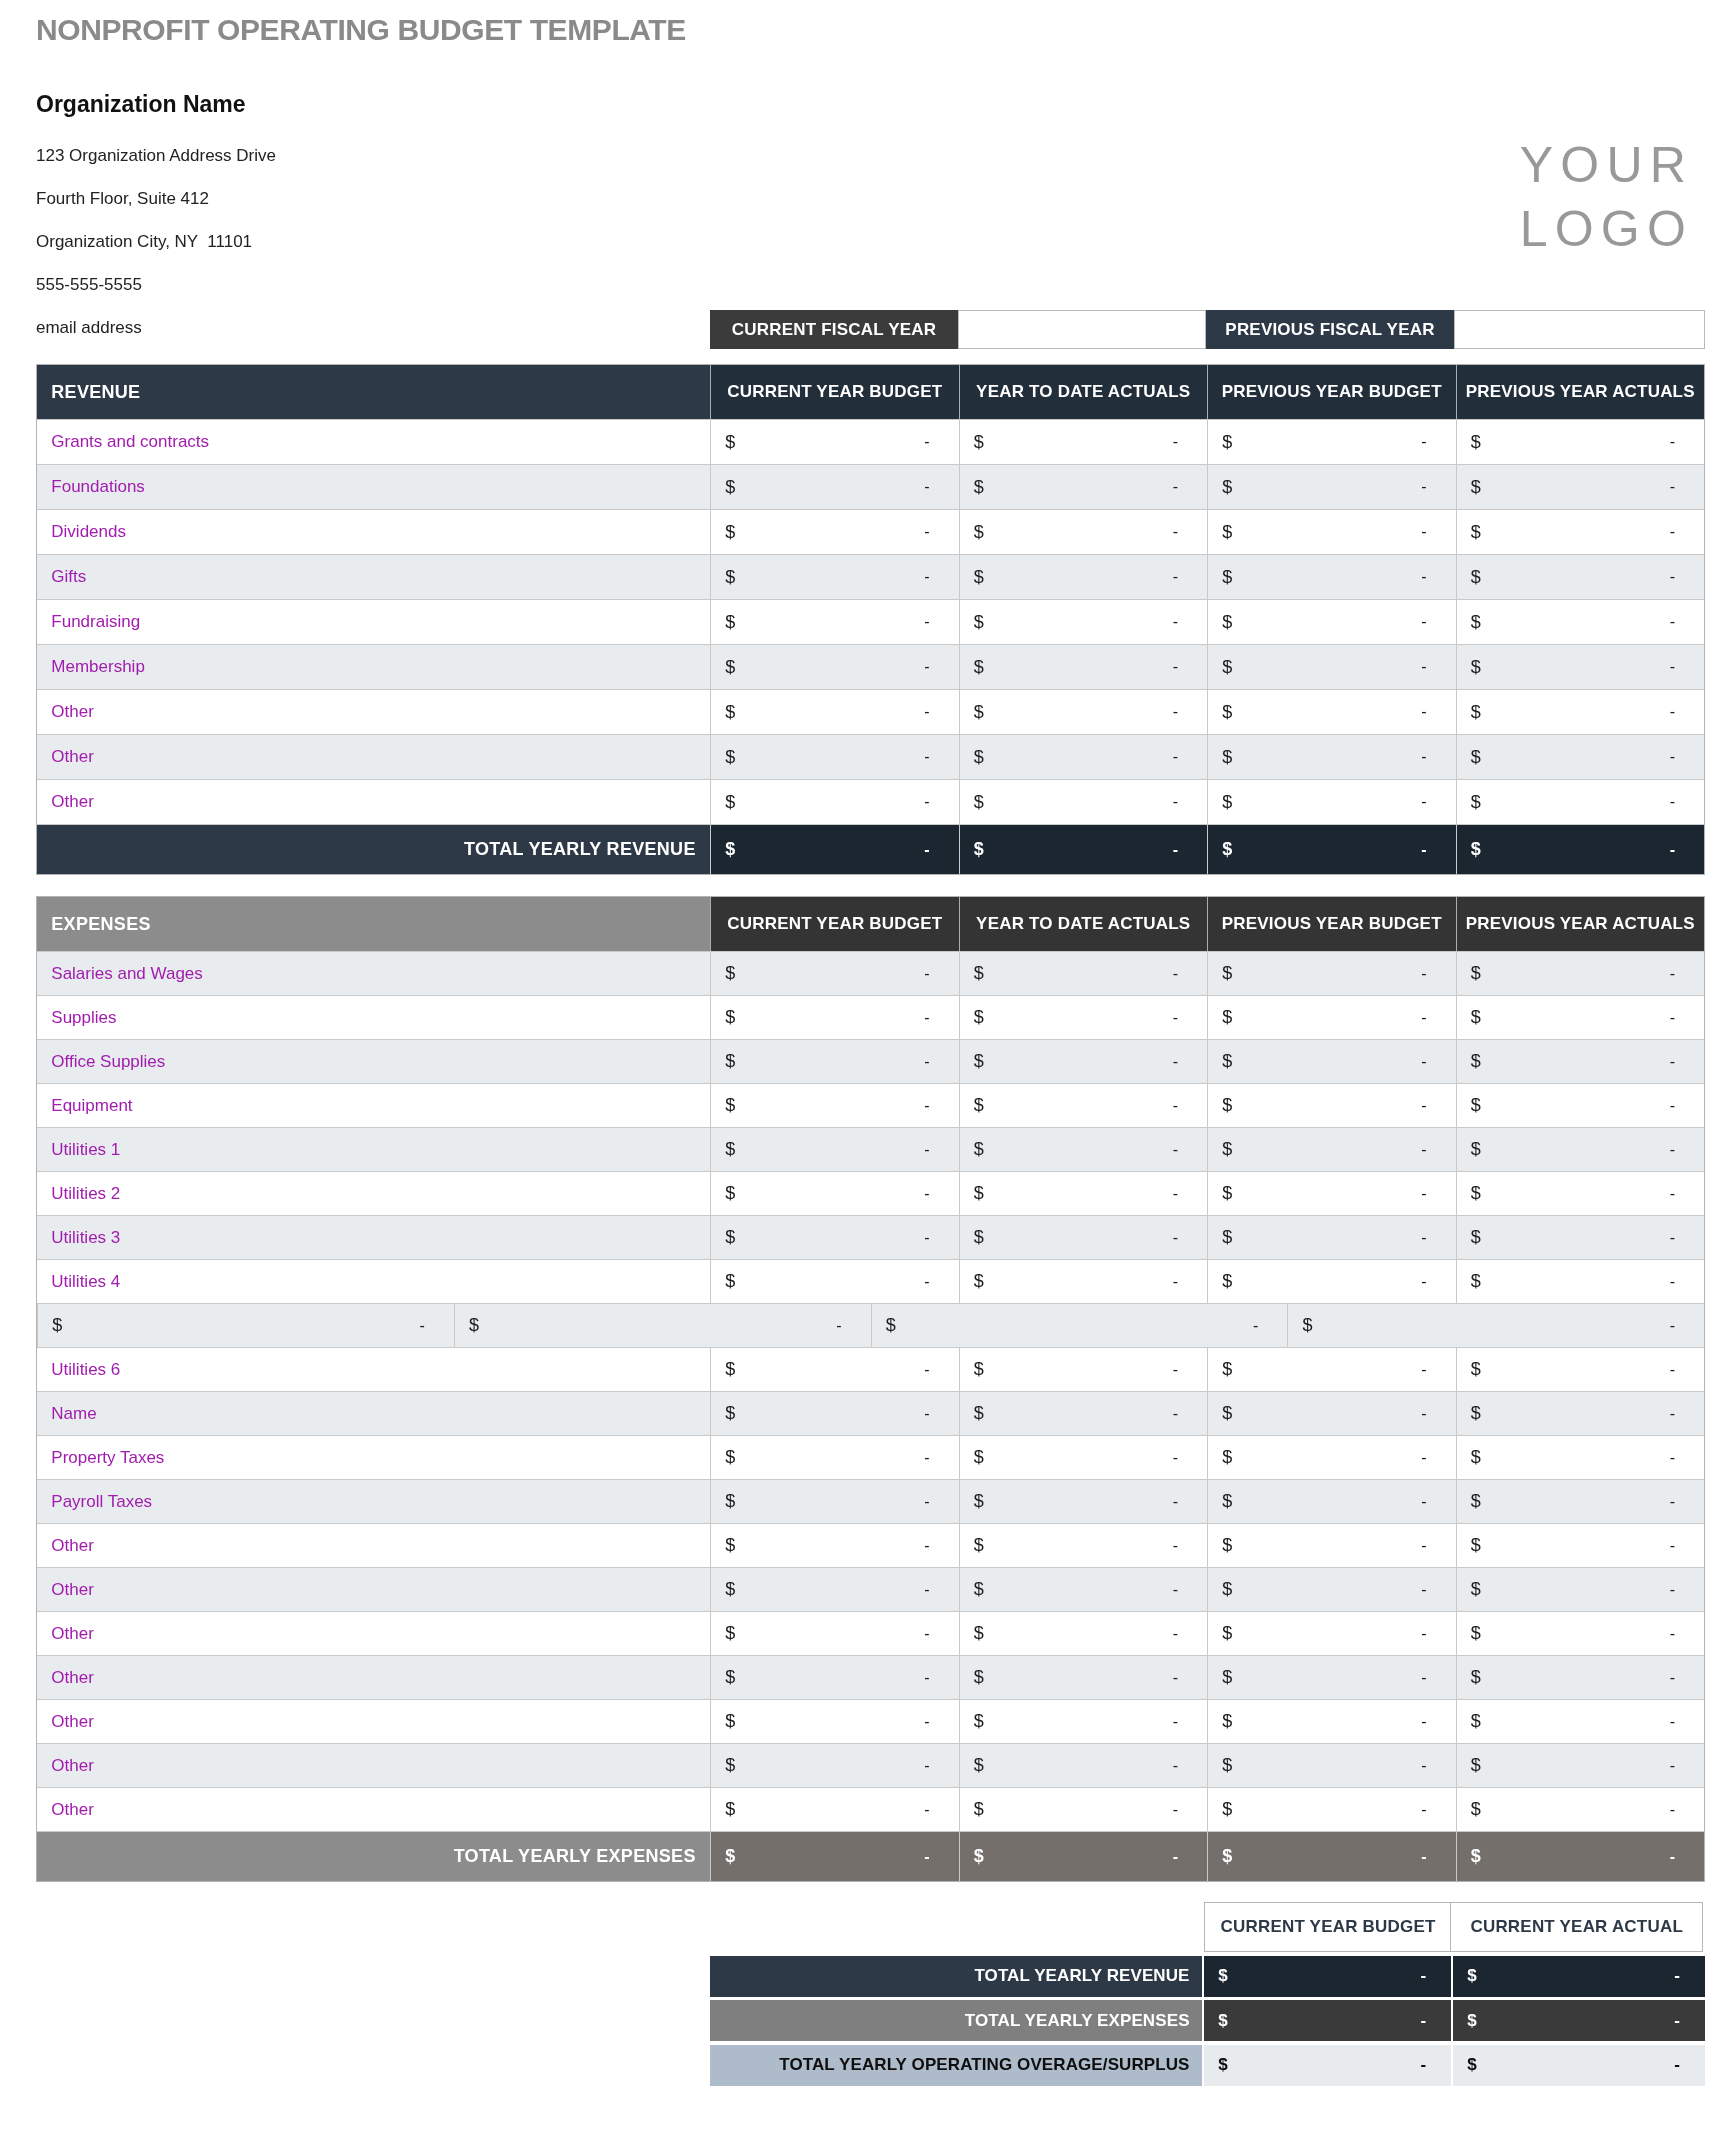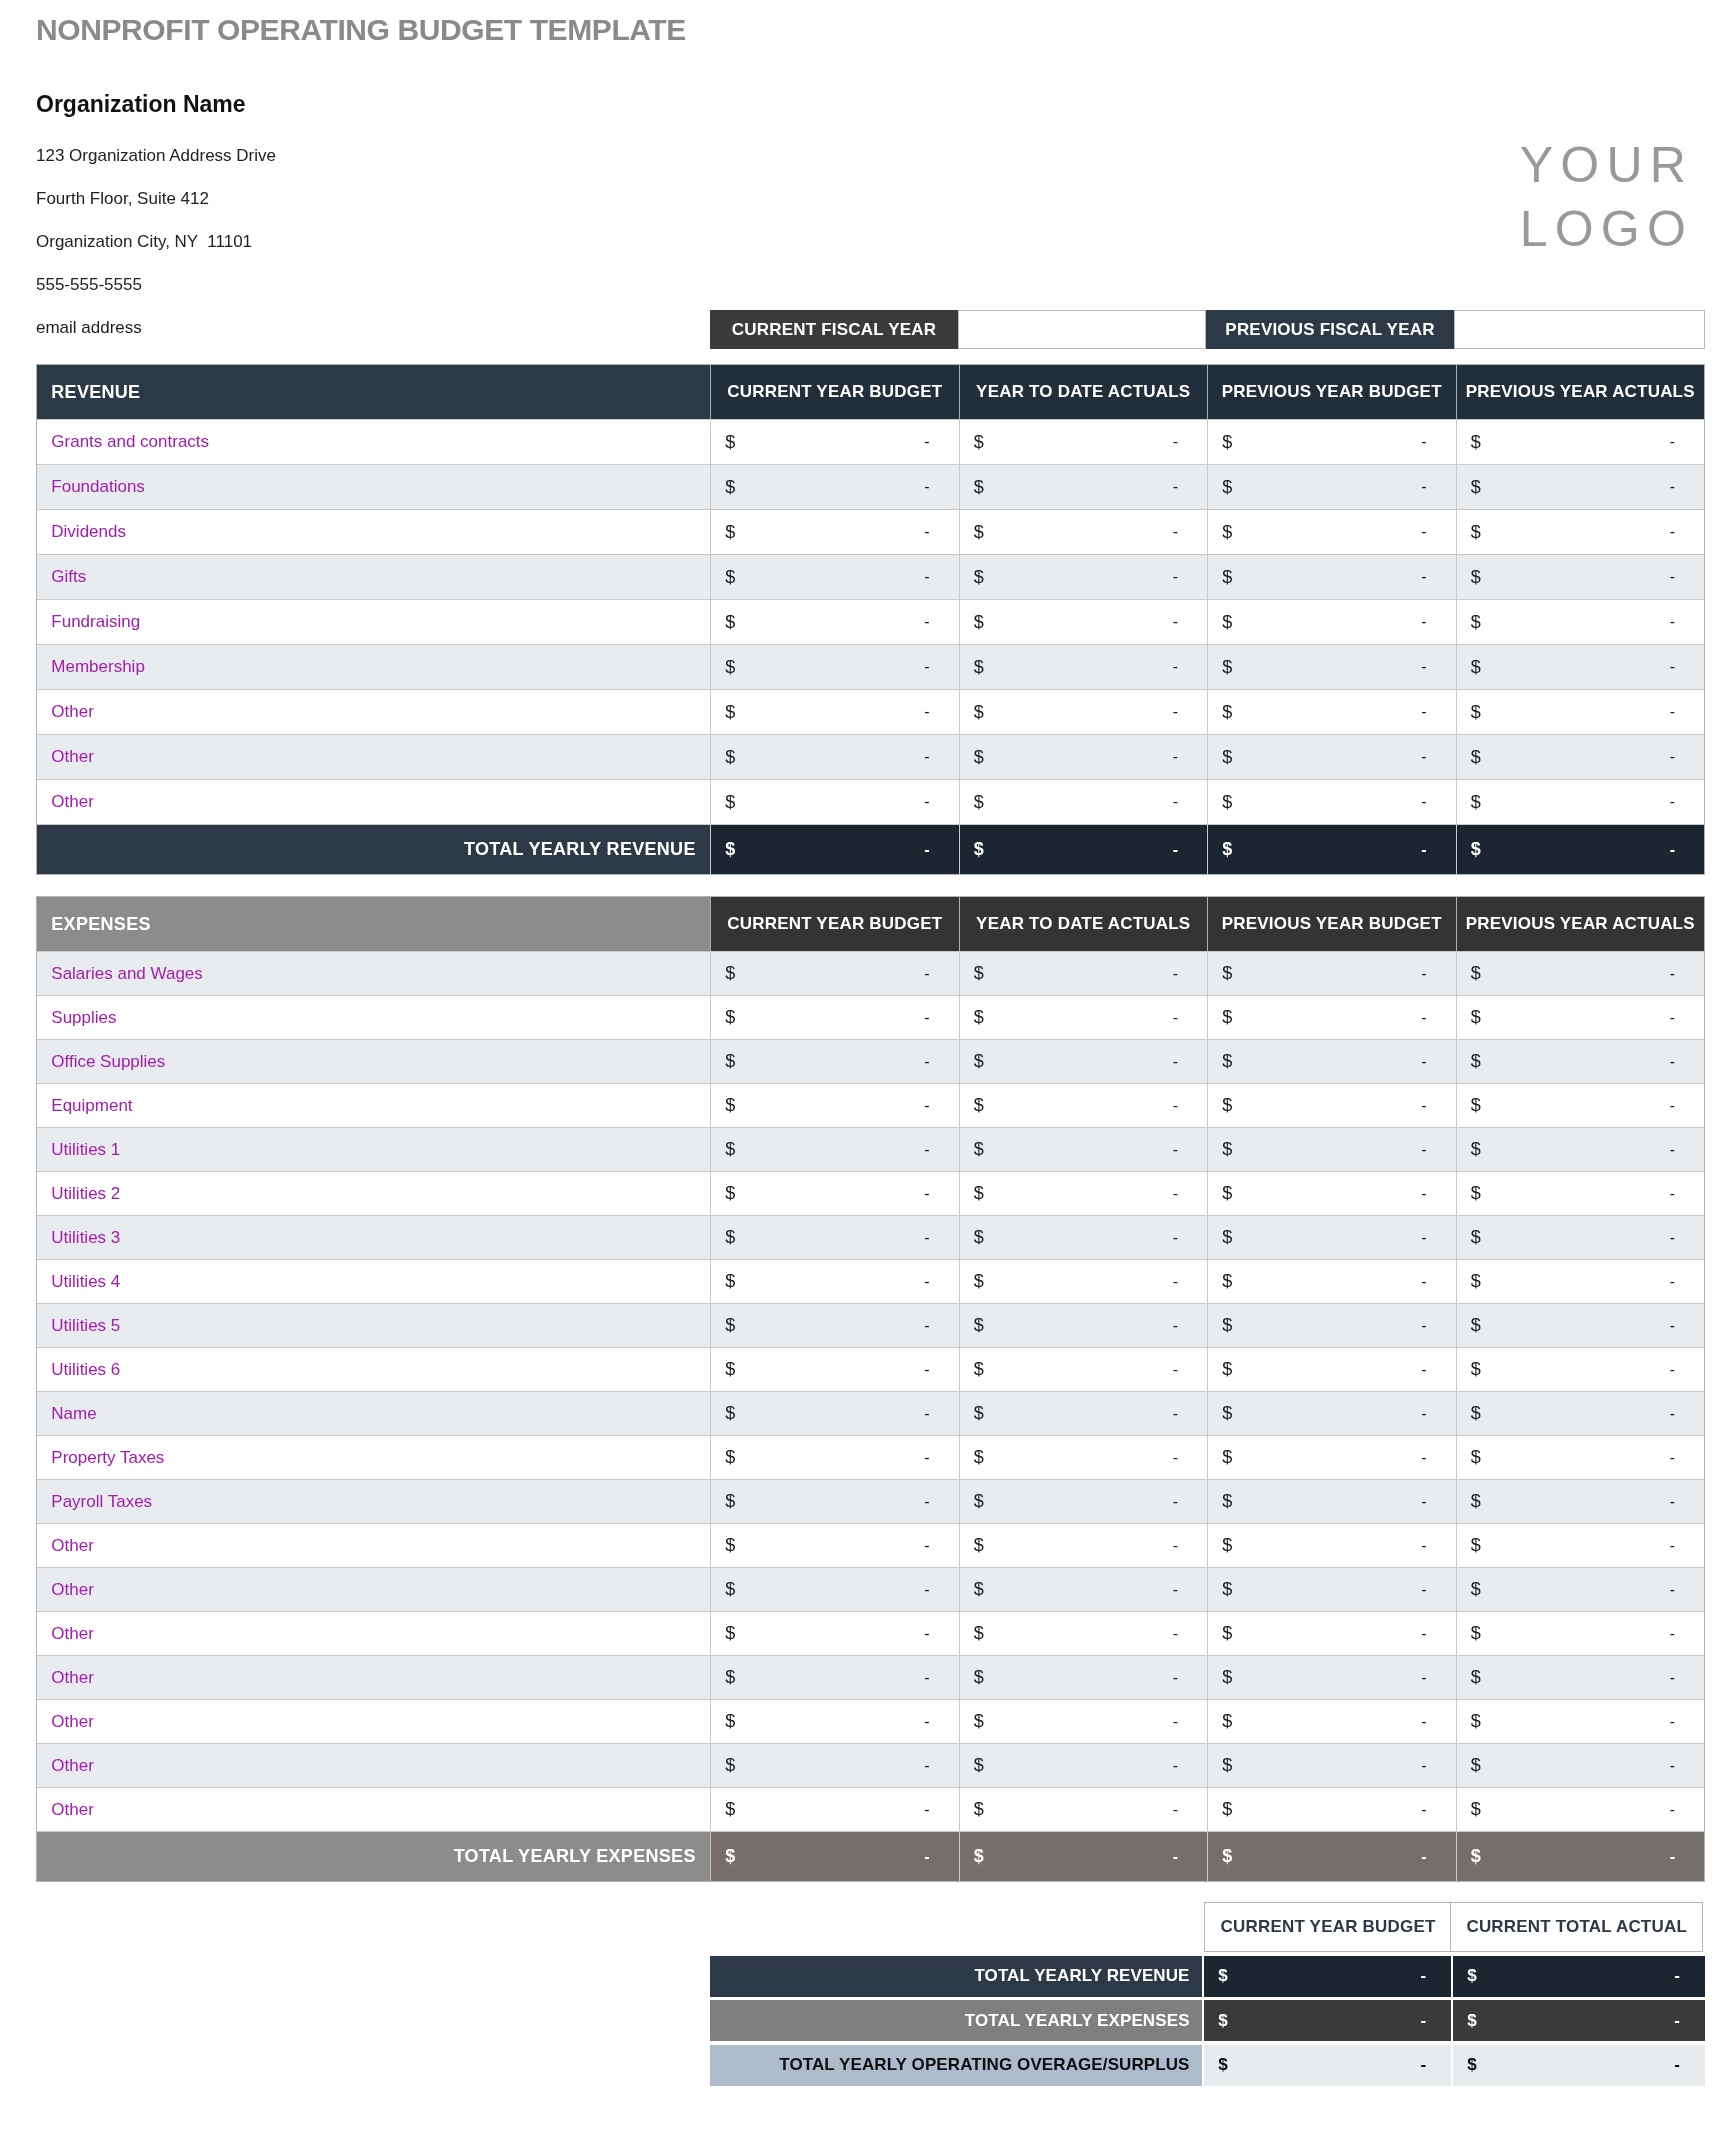--- a/index.html
+++ b/index.html
@@ -472,21 +472,20 @@
           <div class="amount">
             <span class="cur">$</span>
             <span class="dash">-</span>
           </div>
           <div class="amount">
             <span class="cur">$</span>
             <span class="dash">-</span>
           </div>
         </div>
         <div class="t-row shaded">
-          <div class="row-label">Utilities 5</div>
           <div class="amount">
             <span class="cur">$</span>
             <span class="dash">-</span>
           </div>
           <div class="amount">
             <span class="cur">$</span>
             <span class="dash">-</span>
           </div>
           <div class="amount">
             <span class="cur">$</span>
@@ -726,21 +725,21 @@
             <span class="cur">$</span>
             <span class="dash">-</span>
           </div>
         </div>
     </div>
   </section>
 
   <section class="summary">
     <div class="s-head">
       <div class="s-head-cell c1">CURRENT YEAR BUDGET</div>
-      <div class="s-head-cell c2">CURRENT TOTAL ACTUAL</div>
+      <div class="s-head-cell c2">CURRENT YEAR ACTUAL</div>
     </div>
     <div id="summary-rows">
         <div class="s-row navy">
           <div class="s-label">TOTAL YEARLY REVENUE</div>
           <div class="s-amount c1">
             <span class="cur">$</span>
             <span class="dash">-</span>
           </div>
           <div class="s-amount c2">
             <span class="cur">$</span>

